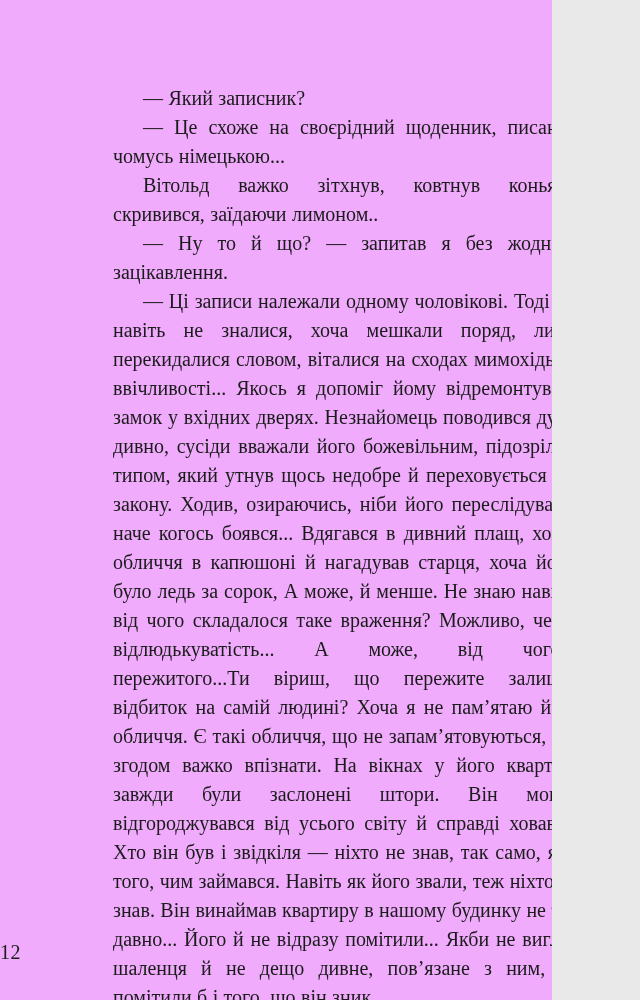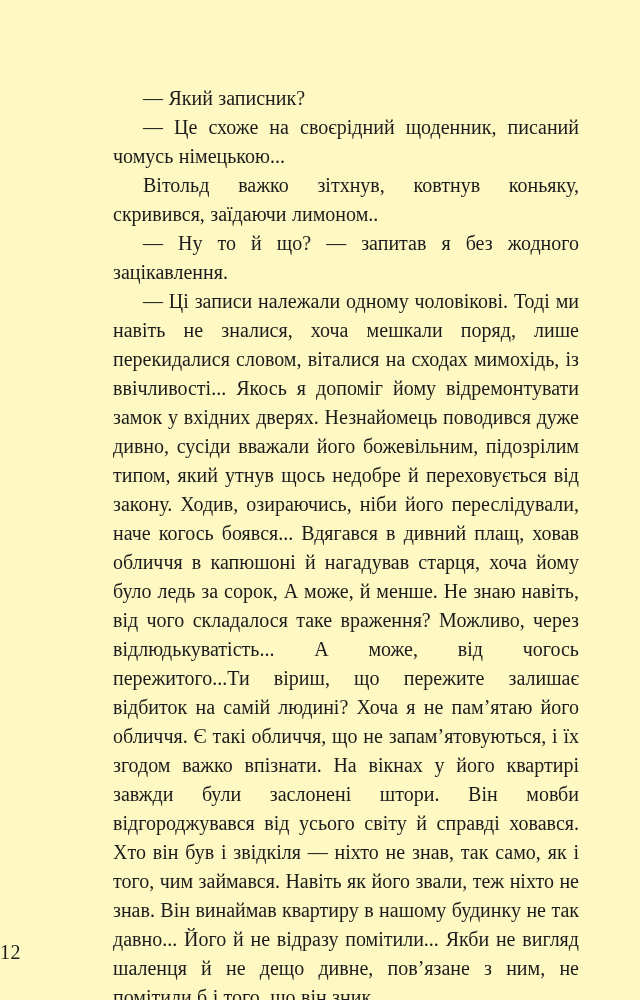--- a/index.html
+++ b/index.html
@@ -3,23 +3,23 @@
 <meta charset="utf-8">
 <style>
   * { box-sizing: border-box; }
   html, body { margin: 0; padding: 0; }
   body {
     background: #e9e9e9;
     font-family: "Liberation Serif", "DejaVu Serif", serif;
   }
   .page {
     position: relative;
-    width: 640px;
+    width: 552px;
     height: 1000px;
-    background: #fef9c3;
+    background: #f0abfc;
     color: #1b1b1b;
     overflow: hidden;
   }
   .text-block {
     position: absolute;
     left: 113px;
     top: 84px;
     width: 466px;
     font-size: 20px;
     line-height: 29px;

